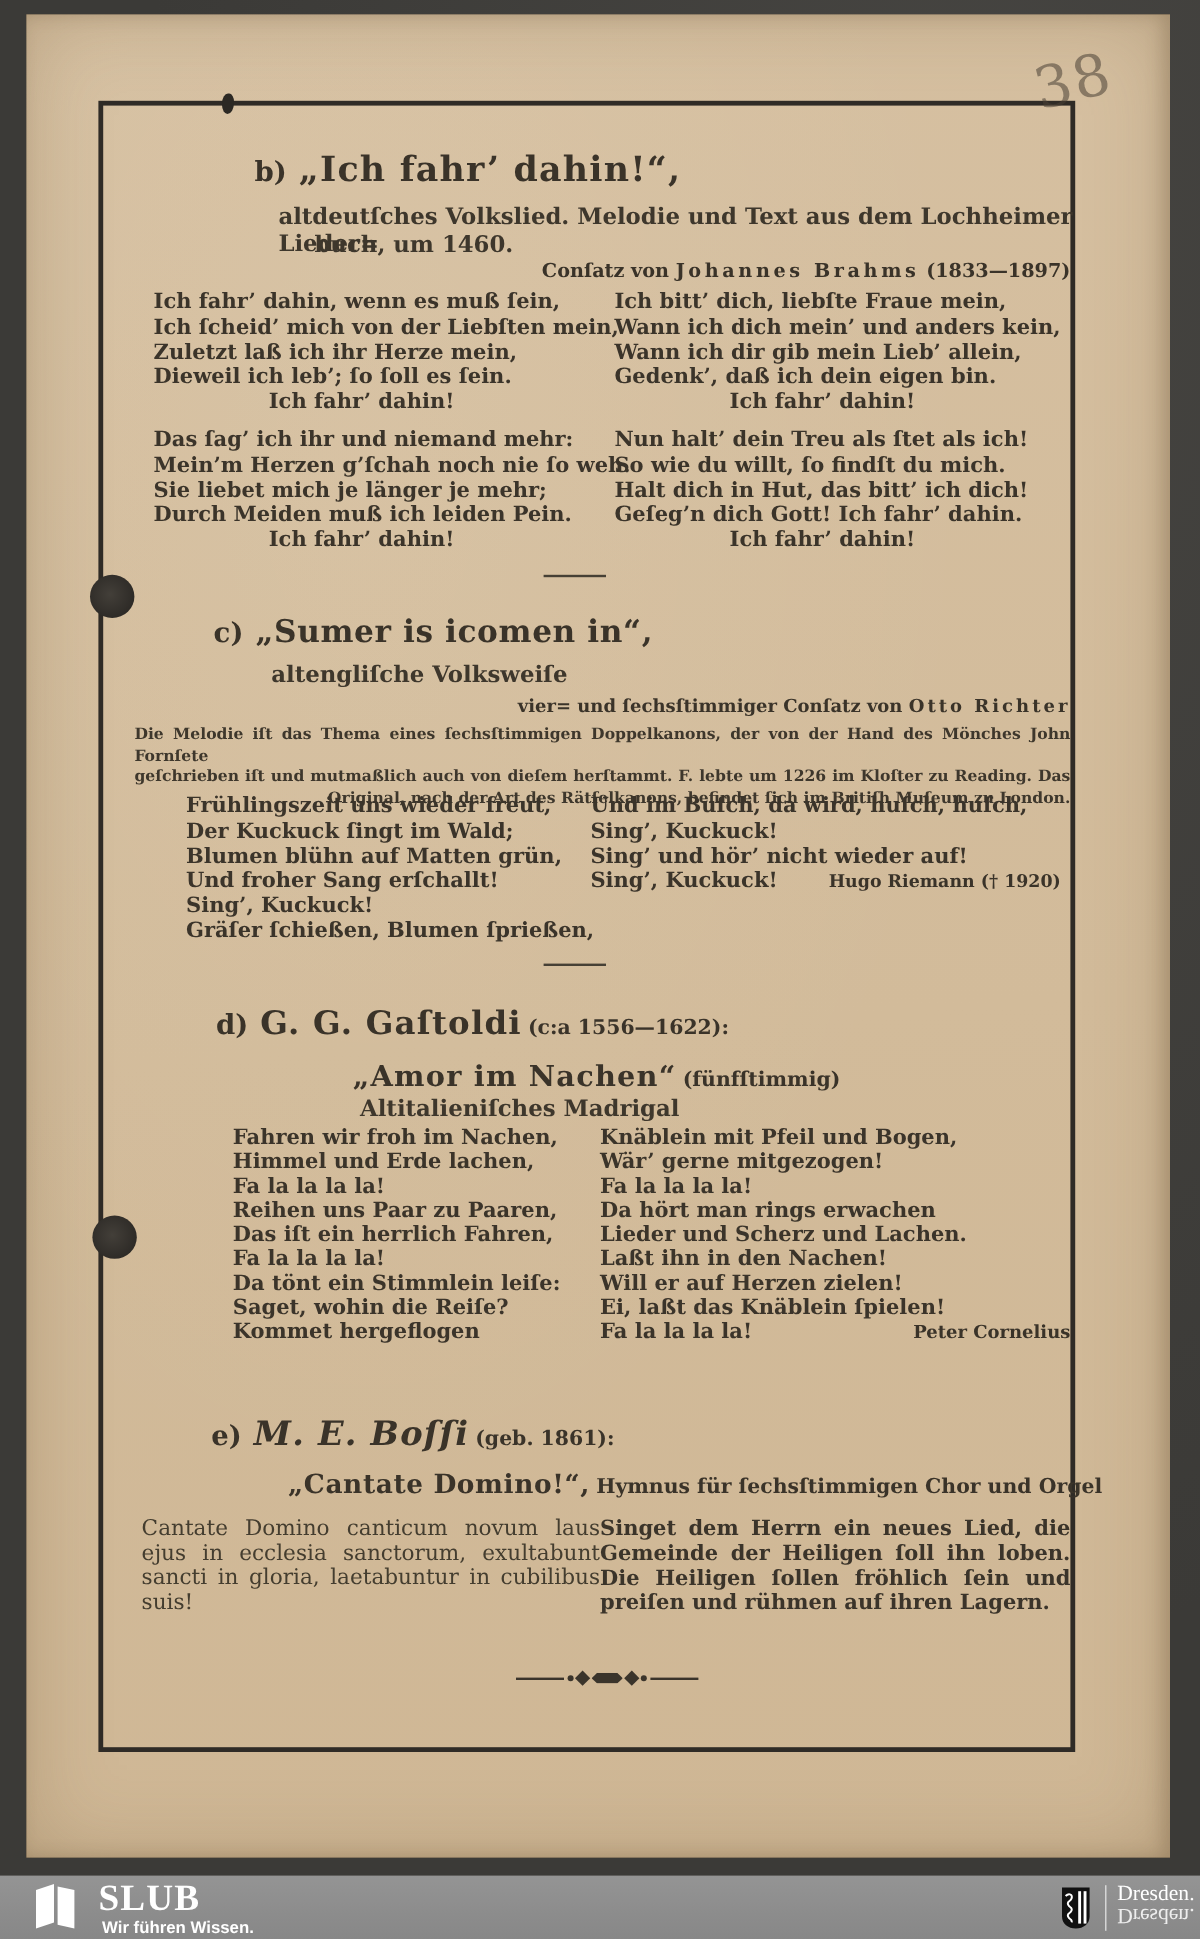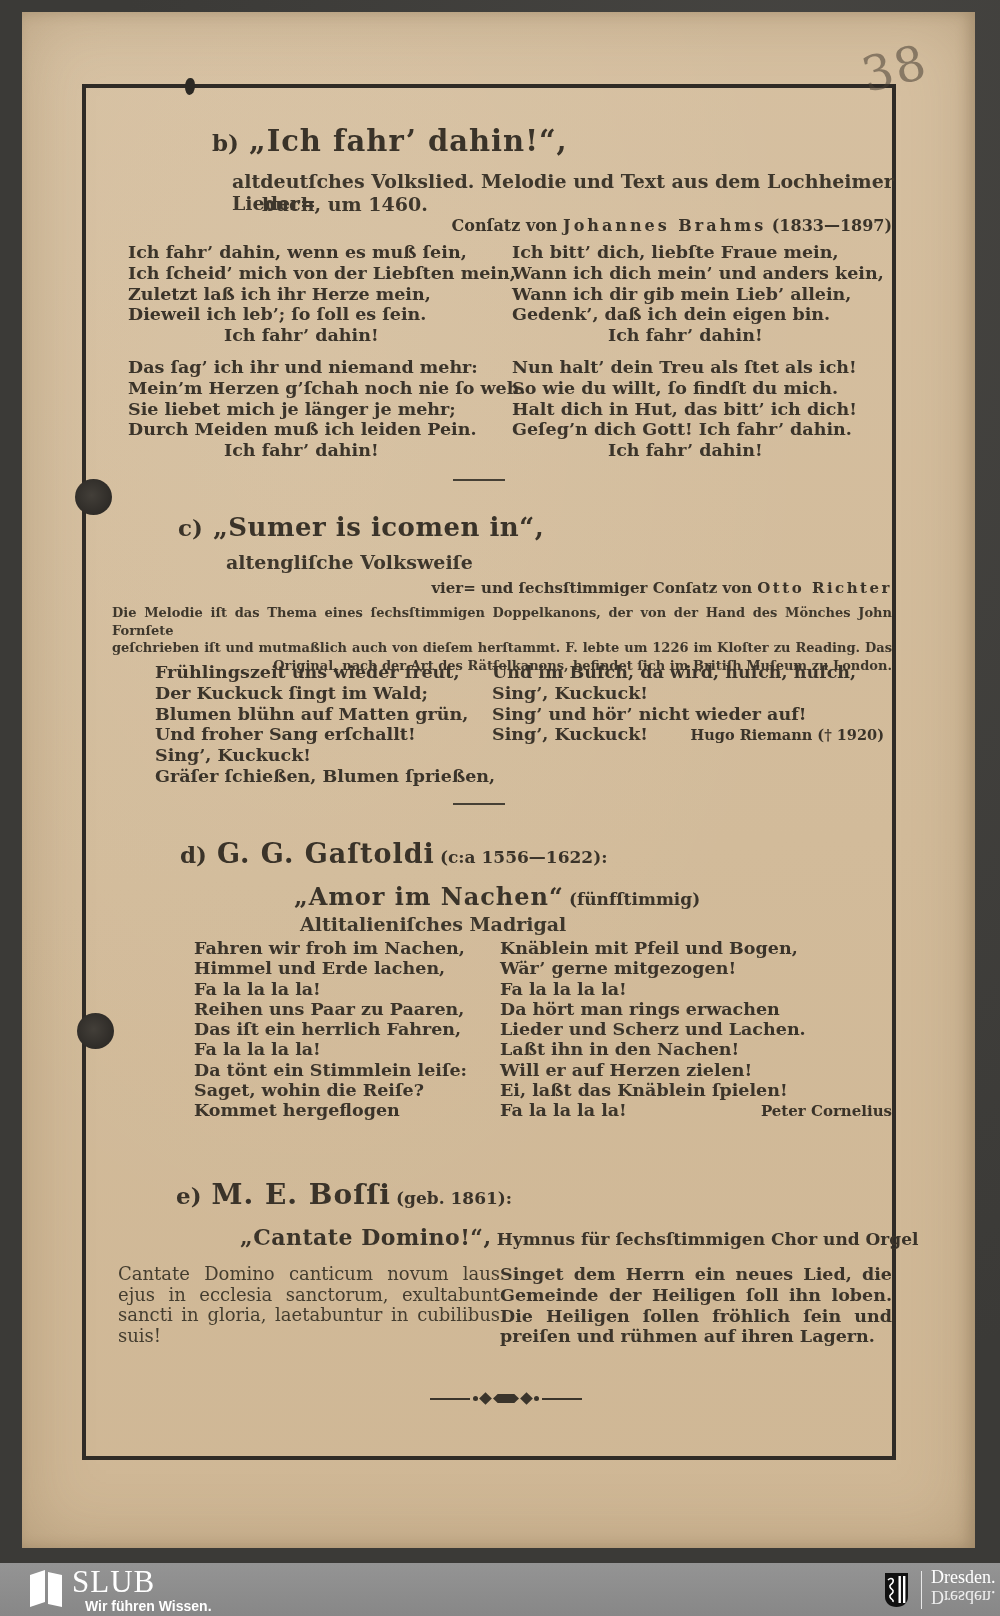--- a/index.html
+++ b/index.html
@@ -52,21 +52,21 @@
   .orn-line{width:40px;height:2px;background:#3a342b;}
   .orn-dot{width:5px;height:5px;border-radius:50%;background:#3a342b;}
   .orn-diamond{width:9px;height:9px;background:#3a342b;transform:rotate(45deg);}
   .orn-center{width:26px;height:9px;background:#3a342b;clip-path:polygon(0 50%,18% 0,82% 0,100% 50%,82% 100%,18% 100%);}
   
   .footer{
     position:absolute;left:0;bottom:0;width:1000px;height:53px;
     background:linear-gradient(#949494,#878787);
   }
   .slub-icon{position:absolute;left:26px;top:6px;}
-  .slub-word{position:absolute;left:72px;top:1px;font-size:31px;font-weight:normal;color:#fff;
+  .slub-word{position:absolute;left:82px;top:1px;font-size:31px;font-weight:bold;color:#fff;
     font-family:"Liberation Serif","DejaVu Serif",serif;letter-spacing:1px;text-align:right;}
   .slub-tag{position:absolute;left:85px;top:35px;font-size:14px;font-weight:bold;color:#fff;
     font-family:"Liberation Sans","DejaVu Sans",sans-serif;}
   .crest{position:absolute;left:884px;top:9px;}
   .foot-div{position:absolute;left:921px;top:8px;width:1px;height:38px;background:#e8e8e8;}
   .city{position:absolute;left:931px;top:4px;font-size:18px;color:#fff;
     font-family:"Liberation Serif","DejaVu Serif",serif;}
   .city-mirror{position:absolute;left:931px;top:23px;font-size:18px;color:#fff;opacity:.85;
     transform:scaleY(-1);font-family:"Liberation Serif","DejaVu Serif",serif;}
 </style>
@@ -190,21 +190,21 @@
       <div class="vline" style="line-height:20.3px;">Laßt ihn in den Nachen!</div>
       <div class="vline" style="line-height:20.3px;">Will er auf Herzen zielen!</div>
       <div class="vline" style="line-height:20.3px;">Ei, laßt das Knäblein ſpielen!</div>
       <div class="vline flexline" style="line-height:20.3px;">
         <span>Fa la la la la!</span>
         <span class="credit-sm" style="font-size:15px;">Peter Cornelius</span>
       </div>
     </div>
 
     <div class="abs ink" style="left:154px;top:1166px;">
-      <span class="h-label">e)</span><span class="h-title" style="font-size:28px;">M. E. Boſſi</span>
+      <span class="h-label">e)</span><span class="h-title" style="font-size:28px;font-style:italic;">M. E. Boſſi</span>
       <span class="h-credit" style="font-size:17px;">(geb. 1861):</span>
     </div>
     <div class="abs ink" style="left:218px;top:1212px;">
       <span class="h-title" style="font-size:22px;letter-spacing:.5px;">„Cantate Domino!“,</span>
       <span class="h-credit" style="font-size:17px;">Hymnus für ſechsſtimmigen Chor und Orgel</span>
     </div>
 
     <div class="abs" style="left:96px;top:1252px;width:382px;">
       <div class="latin just">Cantate Domino canticum novum laus</div>
       <div class="latin just">ejus in ecclesia sanctorum, exultabunt</div>

